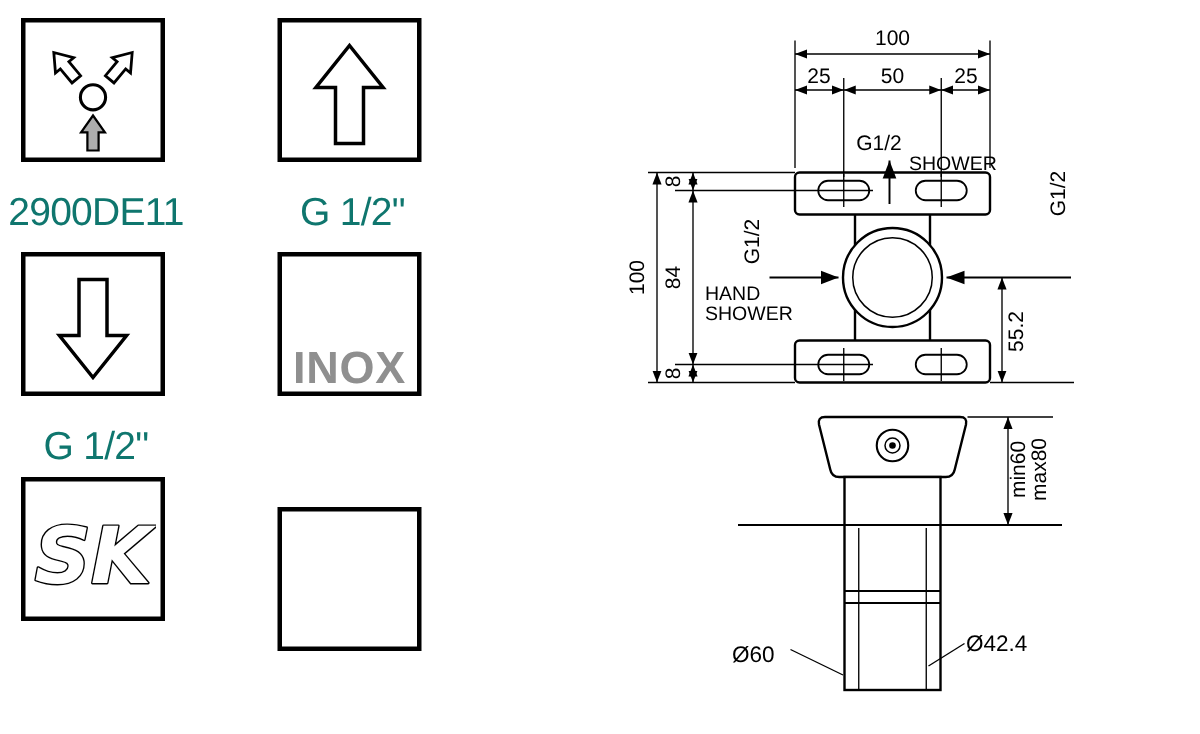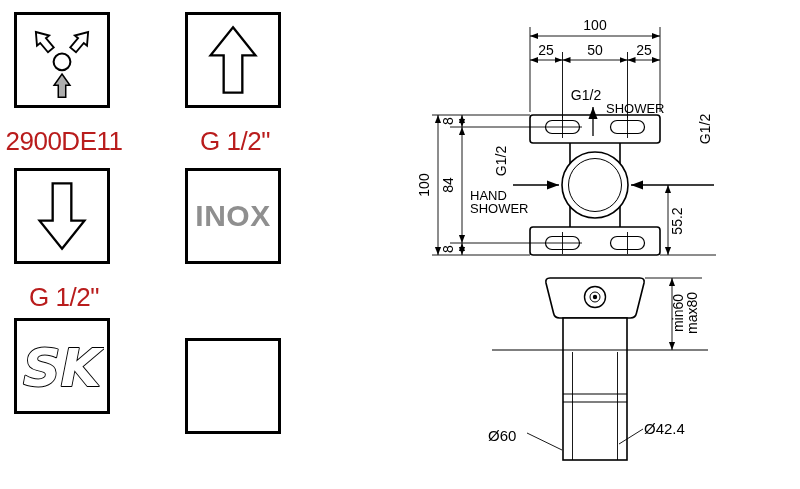--- a/index.html
+++ b/index.html
@@ -3,24 +3,24 @@
 <meta charset="utf-8">
 <style>
   html,body{margin:0;padding:0;}
   body{
     width:800px;height:489px;background:#ffffff;position:relative;overflow:hidden;
     font-family:"Liberation Sans",sans-serif;color:#000;
   }
   .sbox{
     position:absolute;width:96px;height:96px;box-sizing:border-box;
     border:3px solid #000;background:#fff;
-    display:flex;align-items:center;justify-content:center;flex-direction:column;
+    display:flex;align-items:center;justify-content:flex-end;flex-direction:column;
   }
   .slabel{
-    position:absolute;font-size:26px;letter-spacing:-0.5px;color:#b91c1c;
+    position:absolute;font-size:26px;letter-spacing:-0.5px;color:#0f766e;
     text-align:center;white-space:nowrap;
   }
   .inox-top{font-size:30px;font-weight:700;color:#8f8f8f;line-height:1.0;letter-spacing:0.5px;}
   .inox-bottom{font-size:38px;font-weight:800;color:#000;line-height:1.0;}
   svg{display:block;}
   #drawing{position:absolute;left:400px;top:0;}
   .o{fill:#fff;stroke:#000;stroke-width:1.6;}
   .s{fill:#fff;stroke:#000;stroke-width:1.2;}
   .l{fill:none;stroke:#000;stroke-width:1.6;}
   .m{fill:none;stroke:#000;stroke-width:1.2;}

